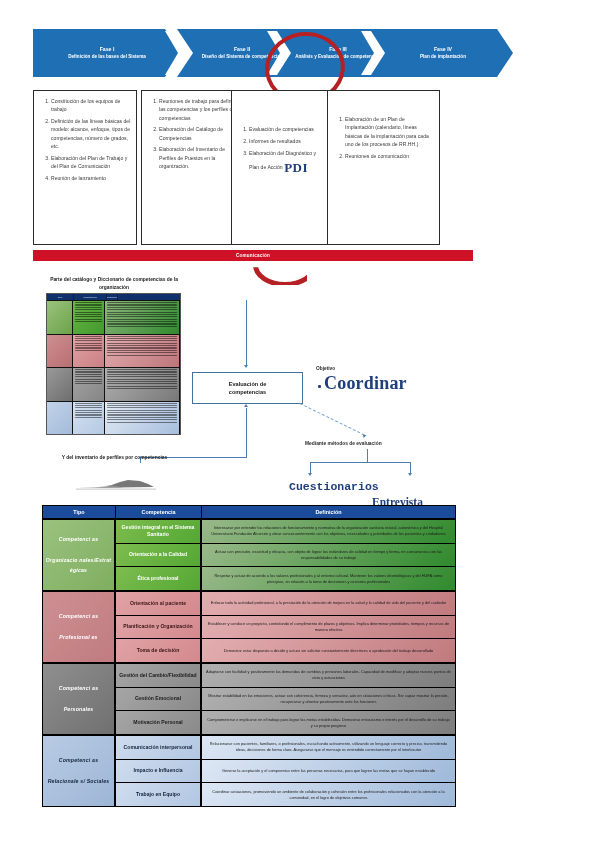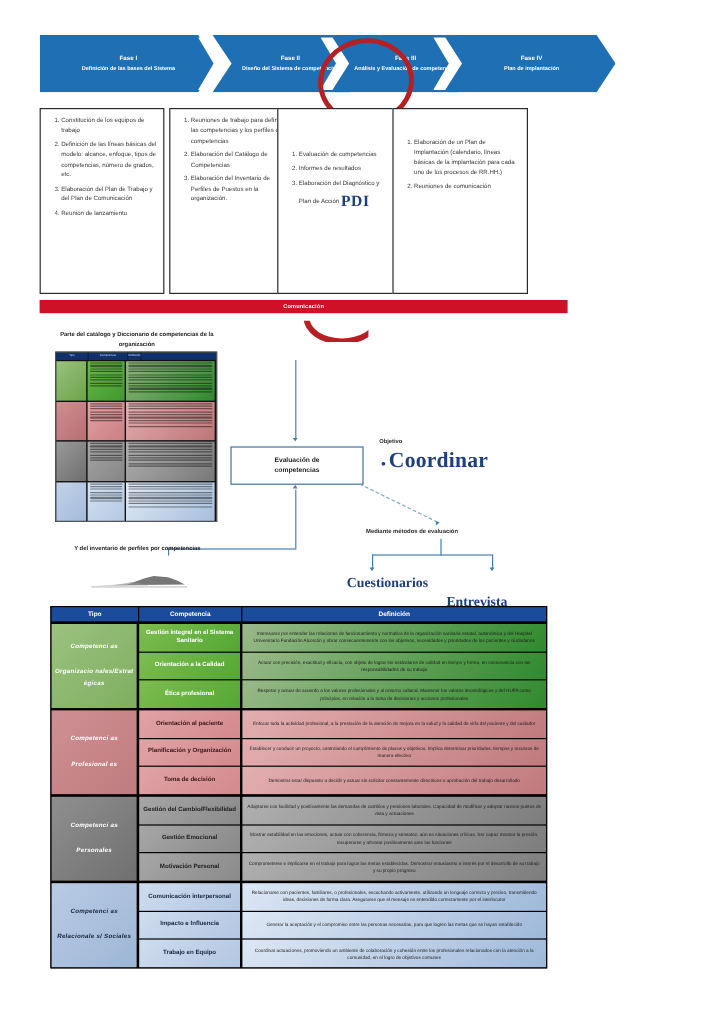--- a/index.html
+++ b/index.html
@@ -81,21 +81,21 @@
       font-size:18px;font-weight:bold;color:#1F3E7C;letter-spacing:.2px;}
   #des-bullet{position:absolute;left:318px;top:385px;width:2.5px;height:2.5px;
       background:#1F3E7C;border-radius:50%;}
 
   #perf-caption{position:absolute;left:52px;top:454px;width:125px;text-align:center;
       font-size:4.9px;font-weight:bold;line-height:1.55;color:#222;}
   #perf-img{position:absolute;left:76px;top:478px;width:80px;height:12px;}
 
   #metodos-lbl{position:absolute;left:305px;top:441px;font-size:4.9px;font-weight:bold;
       color:#2b2b2b;}
-  #cuestionarios{position:absolute;left:289px;top:480px;font-family:Liberation Serif, serif;
+  #cuestionarios{position:absolute;left:289px;top:480px;font-family:Liberation Mono, monospace;
       font-size:11.5px;font-weight:bold;color:#1F3E7C;}
   #entrevista{position:absolute;left:372px;top:496px;font-family:"Liberation Serif",serif;
       font-size:11.5px;font-weight:bold;color:#1F3E7C;}
 
   .dashed{position:absolute;border-top:1px dashed #7aa7d2;transform-origin:0 0;height:0;}
 
   
   #big-table{position:absolute;left:42px;top:505px;width:414px;height:302px;
       background:#000;border:1px solid #000;box-sizing:border-box;
       display:flex;flex-direction:column;}

